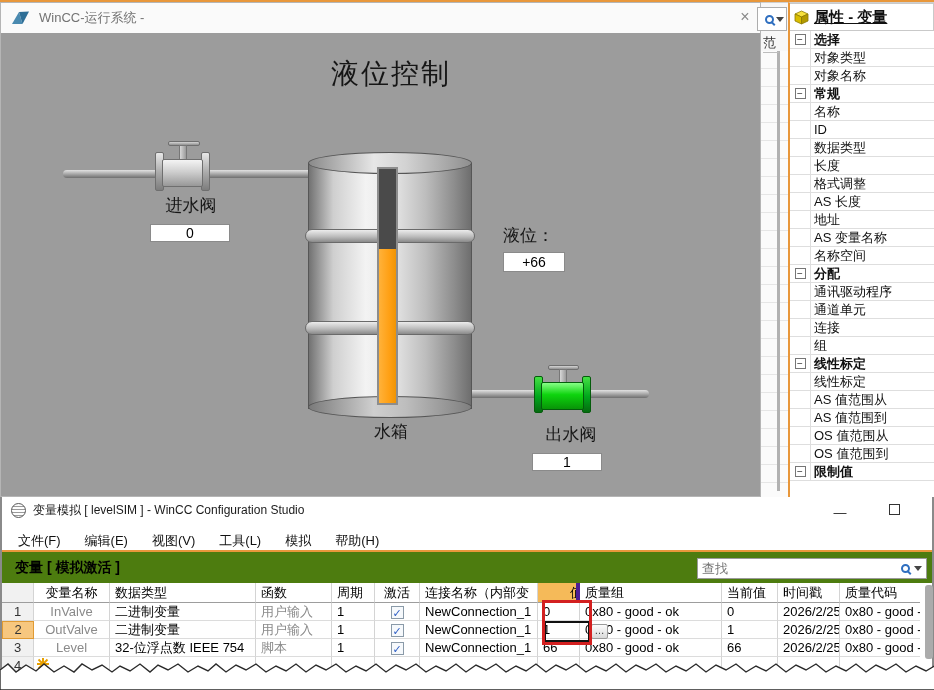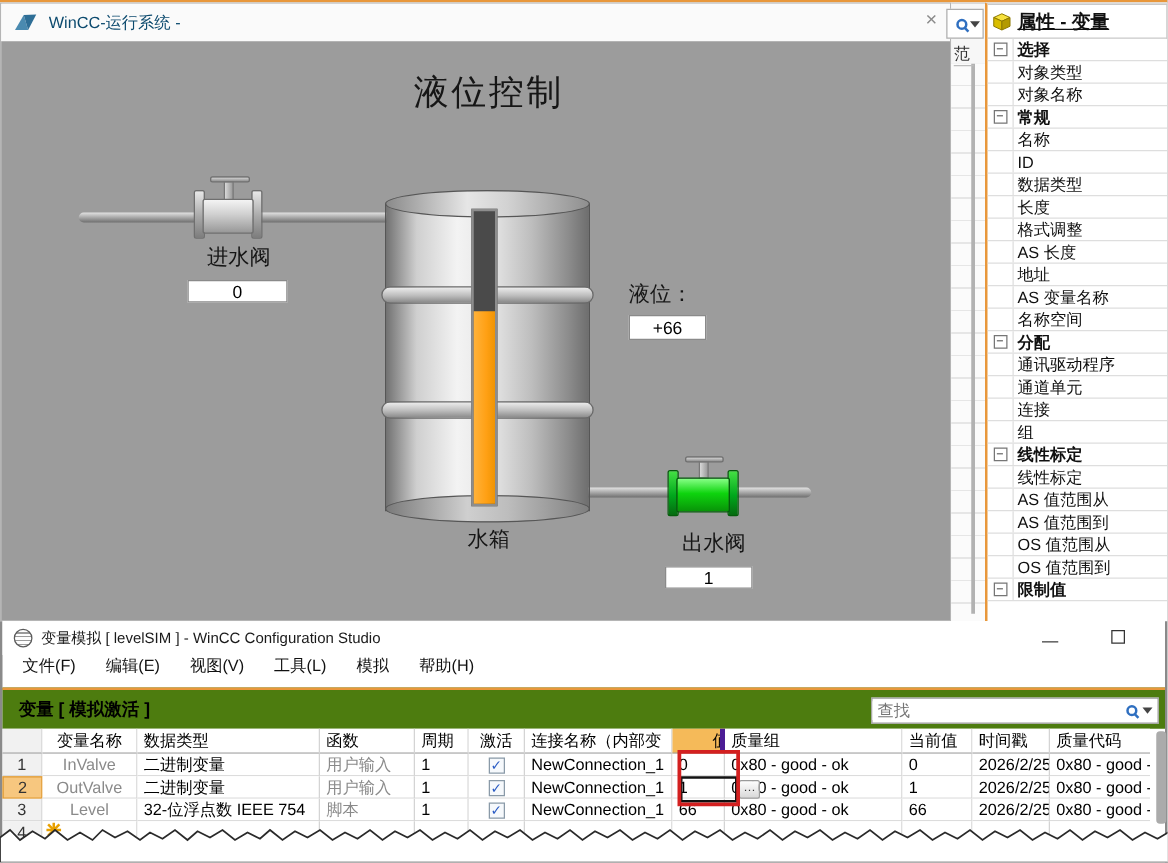--- a/index.html
+++ b/index.html
@@ -7,21 +7,21 @@
   body { font-family:"Liberation Sans","DejaVu Sans",sans-serif; background:#fff; position:relative; overflow:hidden; }
   .abs { position:absolute; }
   .nowrap { white-space:nowrap; overflow:hidden; }
 
   
   #top-line { left:0; top:0; width:934px; height:2px; background:#e8973b; }
 
   
   #rt-win { left:0; top:2px; width:761px; height:495px; background:#fafafa; border:1px solid #b5b5b5; }
   #rt-titlebar { left:0; top:0; width:759px; height:30px; background:#fafafa; display:flex; align-items:center; }
-  #rt-title { color:#0c4a6e; font-size:13px; margin-left:8px; }
+  #rt-title { color:#737373; font-size:13px; margin-left:8px; }
   #rt-close { position:absolute; right:6px; top:5px; width:18px; height:18px; color:#8a8a8a; font-size:16px; line-height:18px; text-align:center; }
   #rt-canvas { left:0; top:30px; width:759px; height:463px; background:#9c9c9c; overflow:hidden; }
 
   .hmi-serif { font-family:"DejaVu Serif","Liberation Serif",serif; color:#161616; }
   #hmi-title { left:285px; top:22px; width:210px; text-align:center; font-size:28px; letter-spacing:2px; }
 
   .pipe { height:8px; background:linear-gradient(180deg,#e2e2e2 0%,#b9b9b9 35%,#8b8b8b 75%,#6f6f6f 100%); }
   #pipe-in { left:62px; top:137px; width:252px; border-radius:4px 0 0 4px; }
   #pipe-out { left:458px; top:357px; width:190px; border-radius:0 5px 5px 0; }
 
@@ -69,21 +69,21 @@
   .minus-box { width:11px; height:11px; border:1px solid #767676; background:#fff; font-size:10px; line-height:9px; text-align:center; color:#333; }
 
   
   #sim-win { left:0; top:497px; width:934px; height:193px; background:#fff; border-left:2px solid #8a8a8a; border-right:2px solid #8a8a8a; }
   #sim-titlebar { left:0; top:0; width:930px; height:27px; display:flex; align-items:center; background:#fff; }
   #sim-icon { width:15px; height:15px; border:1px solid #5a5a5a; border-radius:50%; margin-left:9px;
     background:repeating-linear-gradient(180deg,#fdfdfd 0 2px,#9a9a9a 2px 3px); }
   #sim-title { font-size:12px; color:#1a1a1a; margin-left:7px; }
   #btn-min { position:absolute; right:85px; top:8px; width:14px; text-align:center; color:#222; font-size:13px; }
   #btn-max { position:absolute; right:32px; top:7px; width:11px; height:11px; border:1px solid #333; }
-  #sim-menubar { left:0; top:27px; width:930px; height:26px; display:flex; align-items:flex-start; gap:24px; padding-left:16px; font-size:13px; color:#111; }
+  #sim-menubar { left:0; top:27px; width:930px; height:26px; display:flex; align-items:flex-end; gap:24px; padding-left:16px; font-size:13px; color:#111; }
   #sim-toolbar { left:0; top:53px; width:930px; height:33px; border-top:2px solid #e8973b; background:#4d7c0f; }
   #tb-label { position:absolute; left:13px; top:7px; font-weight:bold; font-size:14px; color:#000; }
   #search-box { position:absolute; left:695px; top:6px; width:230px; height:21px; border:1px solid #9a9a9a; background:#fff; display:flex; align-items:center; }
   #search-input { flex:1; border:none; outline:none; font-size:13px; color:#555; padding-left:4px; min-width:0; font-family:inherit; }
   #search-box .mag { margin-right:4px; }
   #search-box .dd-arrow { margin-right:4px; }
 
   
   #grid { left:0; top:86px; width:930px; }
   .trow { display:flex; height:18px; }

